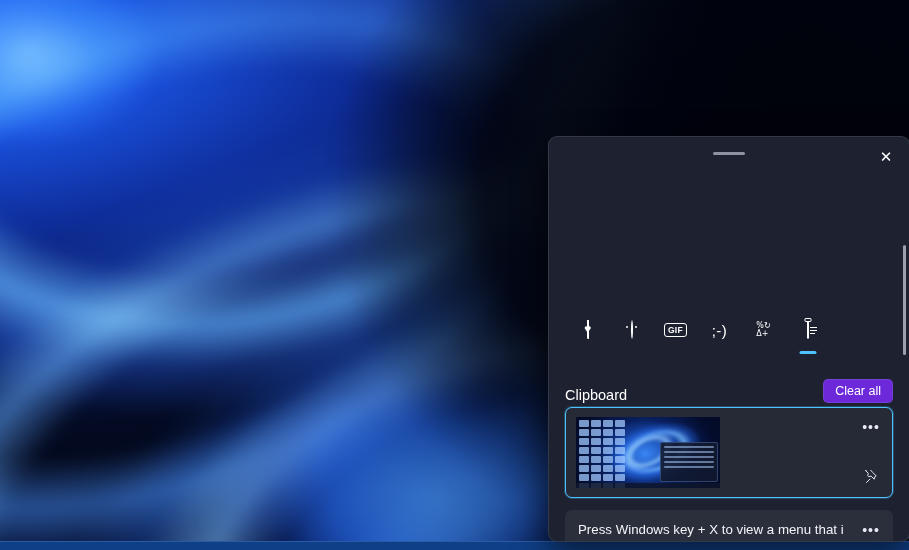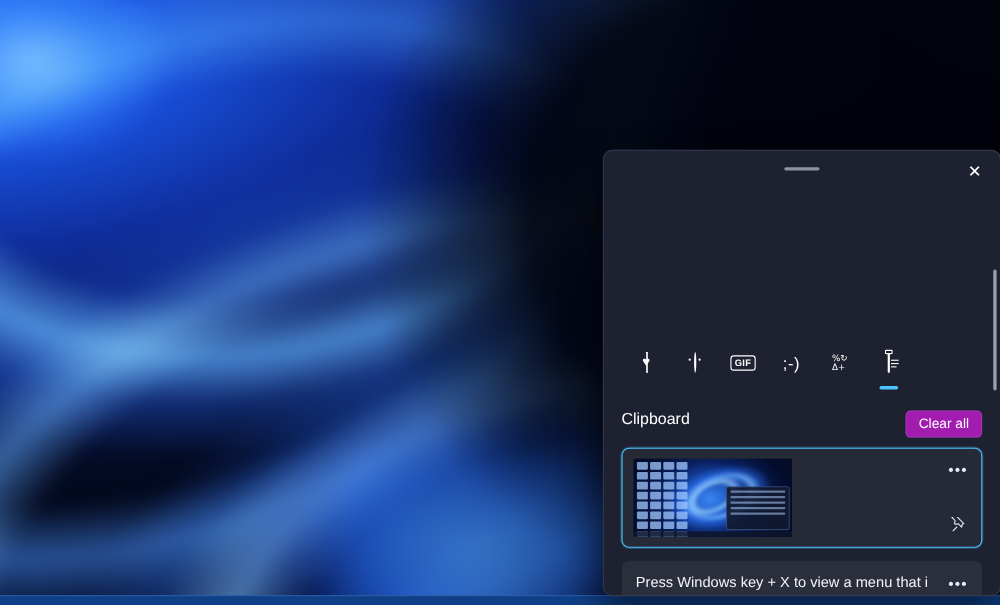--- a/index.html
+++ b/index.html
@@ -283,31 +283,31 @@
   .ico-clipboard .ln.b { top: 9px;  width: 7px; }
   .ico-clipboard .ln.c { top: 12px; width: 5px; }
 
   
   #list-header {
     position: absolute;
     left: 0; right: 0;
     top: 236px;
     height: 30px;
     display: flex;
-    align-items: flex-start;
+    align-items: flex-end;
     justify-content: space-between;
     padding: 0 16px 0 16px;
     box-sizing: border-box;
   }
   #clipboard-title {
     color: #ffffff;
     font-size: 14.5px;
   }
   #clear-all-button {
-    background: #a21caf;
+    background: #6d28d9;
     border: 1px solid rgba(140,155,190,0.22);
     border-radius: 5px;
     color: #ffffff;
     font-size: 12.5px;
     padding: 5px 11px;
     line-height: 1;
     cursor: default;
     font-family: "Liberation Sans", sans-serif;
   }
 

